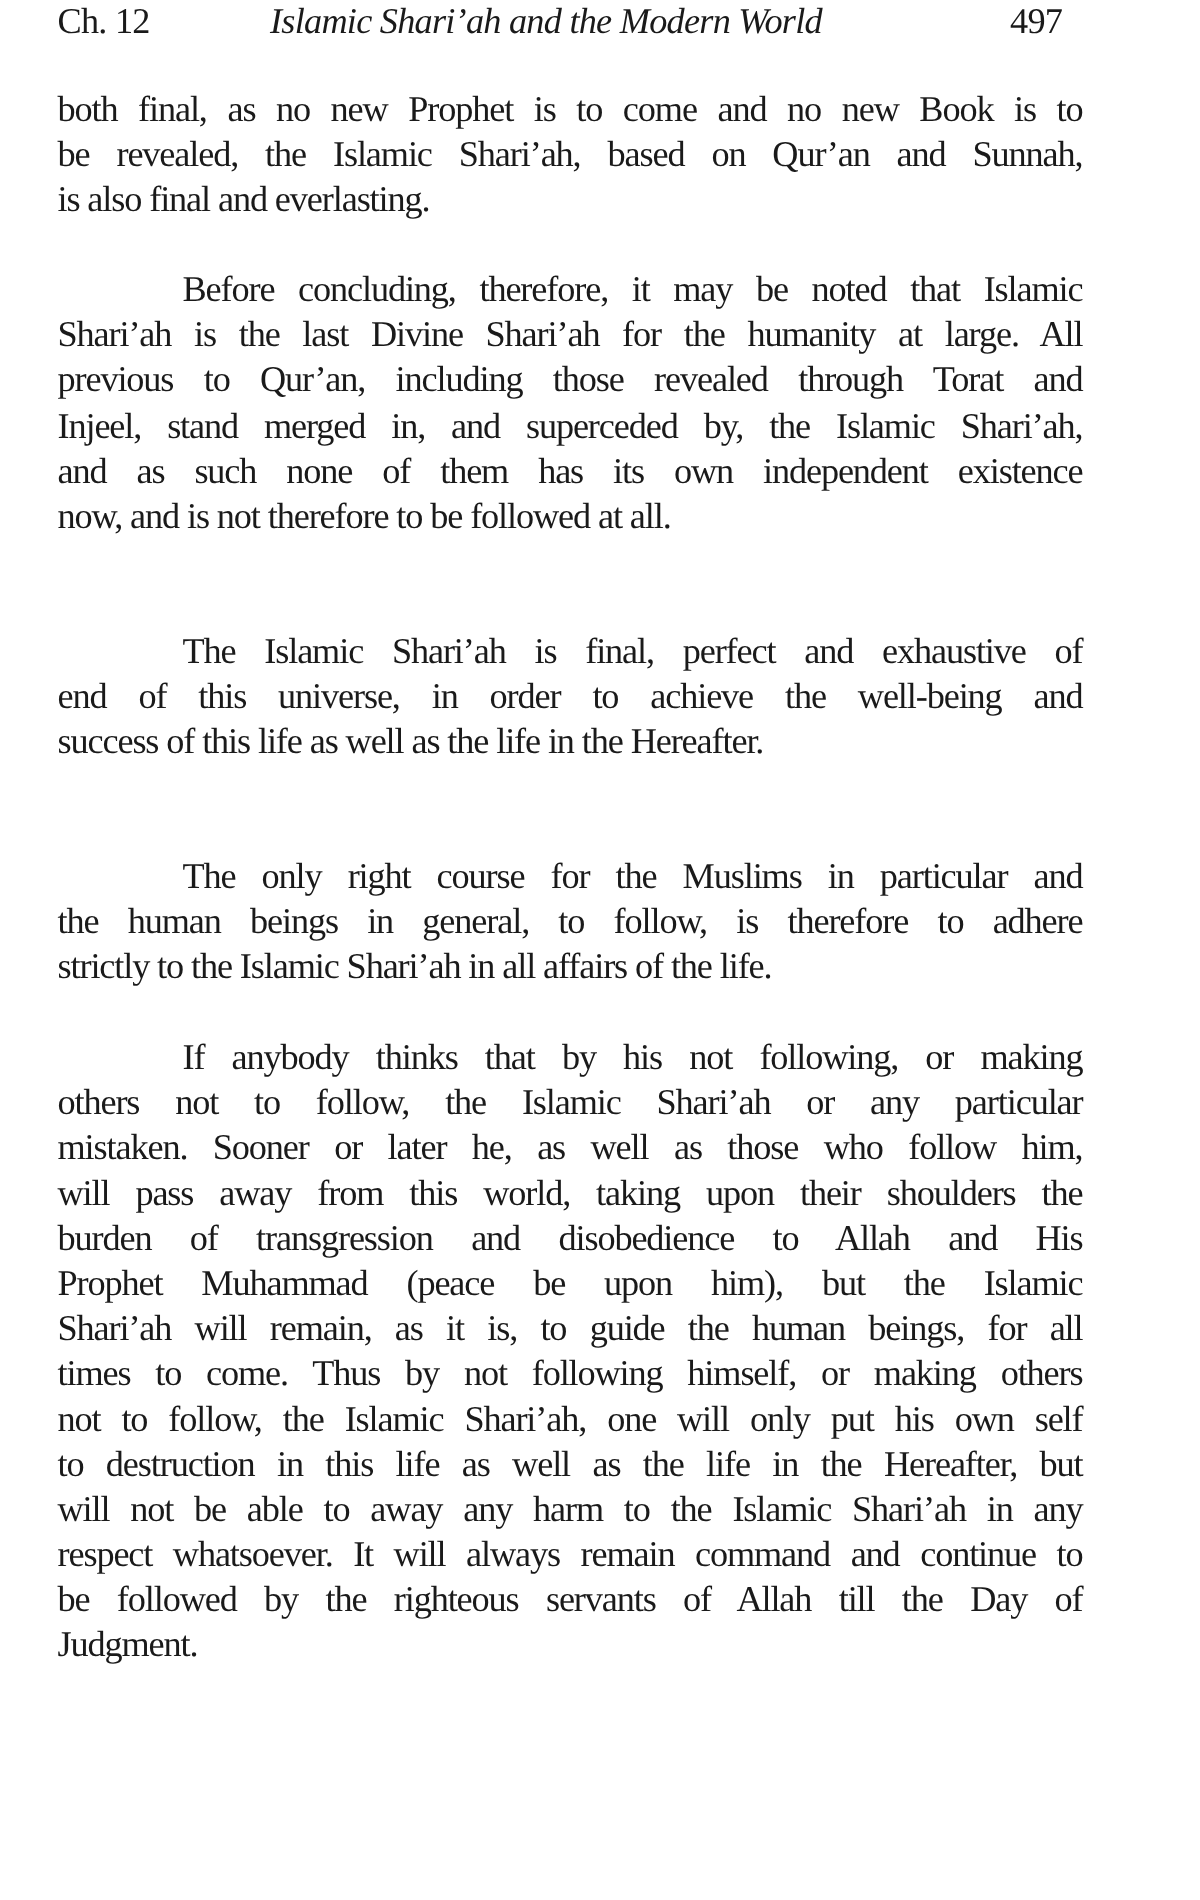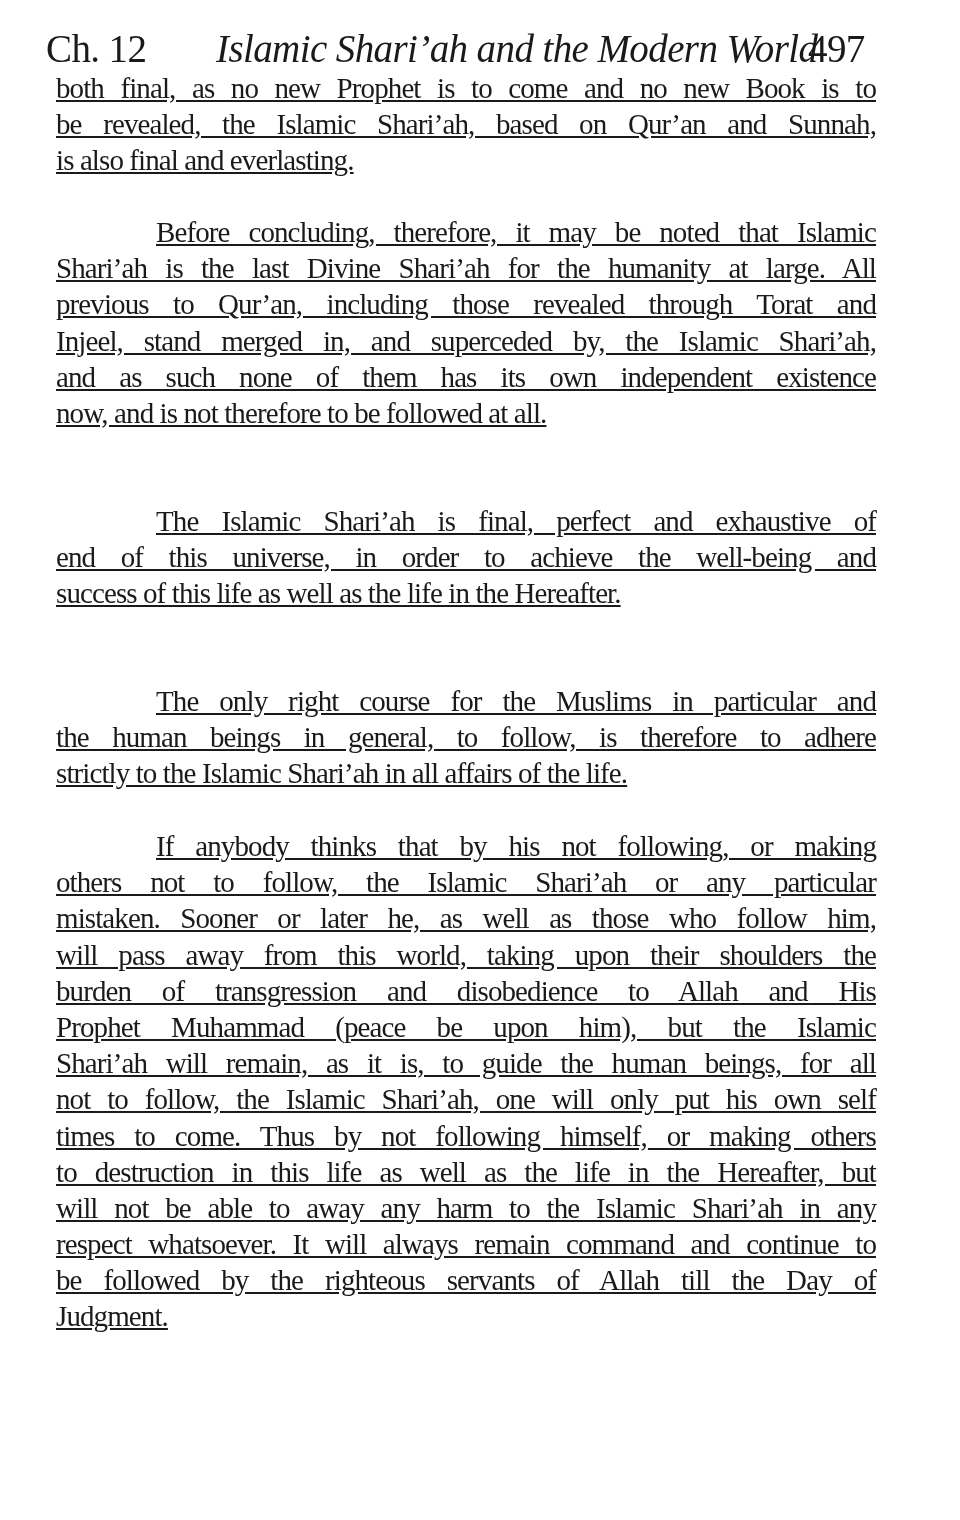--- a/index.html
+++ b/index.html
@@ -14,24 +14,23 @@
       overflow: hidden;
       color: #1a1a1a;
       font-family: "Liberation Serif", "DejaVu Serif", serif;
     }
     .running-header {
       position: absolute;
       top: 0;
       left: 46px;
       width: 830px;
       height: 34px;
-      font-size: 39px;
+      font-size: 29px;
       line-height: 34px;
       letter-spacing: -0.6px;
-      margin-top: 32px;
     }
     .running-header .chapter {
       position: absolute;
       left: 0;
       top: 0;
     }
     .running-header .title {
       position: absolute;
       left: 170px;
       top: 0;
@@ -46,22 +45,21 @@
     .body-text {
       position: absolute;
       left: 46px;
       width: 820px;
       top: 70px;
       font-size: 29px;
       letter-spacing: -0.9px;
       word-spacing: 0px;
     }
     .para {
-      margin: 0 0 35px 10px;
-      text-decoration: underline;
+      margin: 0 0 35px 0;
     }
     .line {
       display: block;
       height: 36.2px;
       line-height: 36.2px;
       white-space: nowrap;
       text-align: justify;
       text-align-last: justify;
     }
     .line.last {
@@ -115,22 +113,22 @@
   </div>
 
   <div class="para" id="p5" style="width:820px">
     <span class="line indent">If anybody thinks that by his not following, or making</span>
     <span class="line">others not to follow, the Islamic Shari’ah or any particular</span>
     <span class="line">mistaken. Sooner or later he, as well as those who follow him,</span>
     <span class="line">will pass away from this world, taking upon their shoulders the</span>
     <span class="line">burden of transgression and disobedience to Allah and His</span>
     <span class="line">Prophet Muhammad (peace be upon him), but the Islamic</span>
     <span class="line">Shari’ah will remain, as it is, to guide the human beings, for all</span>
+    <span class="line">times to come. Thus by not following himself, or making others</span>
     <span class="line">not to follow, the Islamic Shari’ah, one will only put his own self</span>
-    <span class="line">times to come. Thus by not following himself, or making others</span>
     <span class="line">to destruction in this life as well as the life in the Hereafter, but</span>
     <span class="line">will not be able to away any harm to the Islamic Shari’ah in any</span>
     <span class="line">respect whatsoever. It will always remain command and continue to</span>
     <span class="line">be followed by the righteous servants of Allah till the Day of</span>
     <span class="line last">Judgment.</span>
   </div>
 
 </div>
 
 </body></html>

